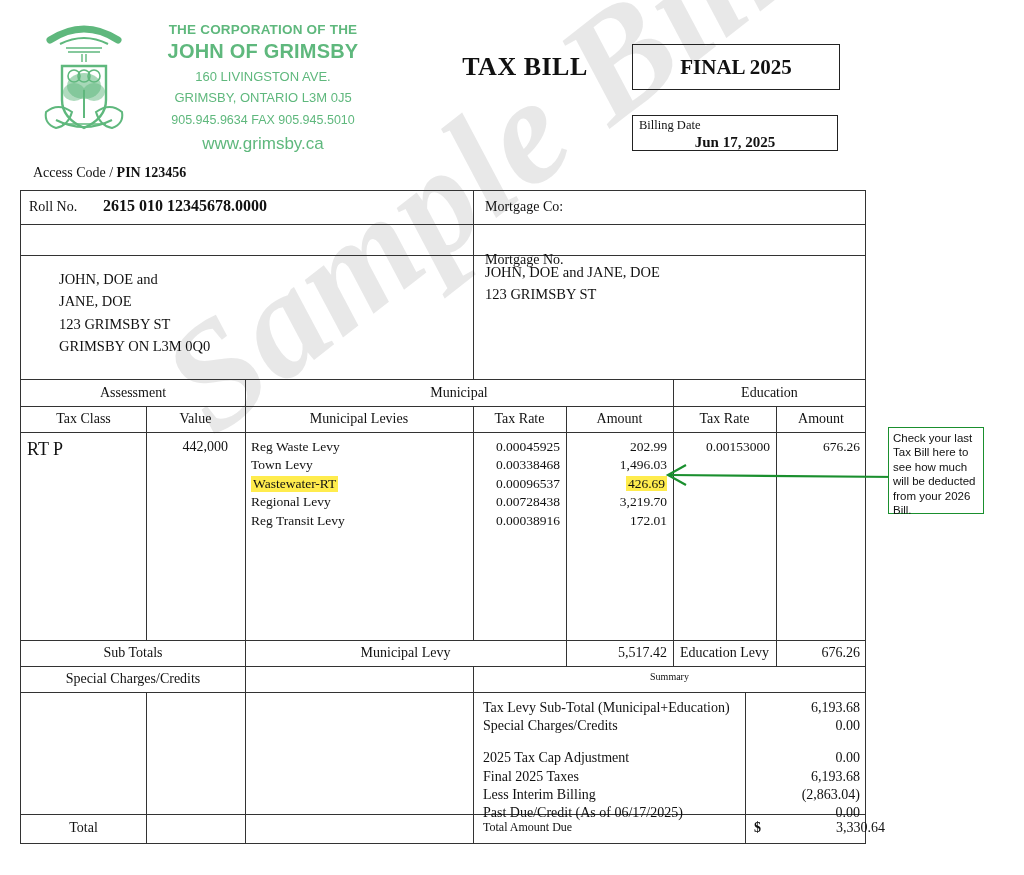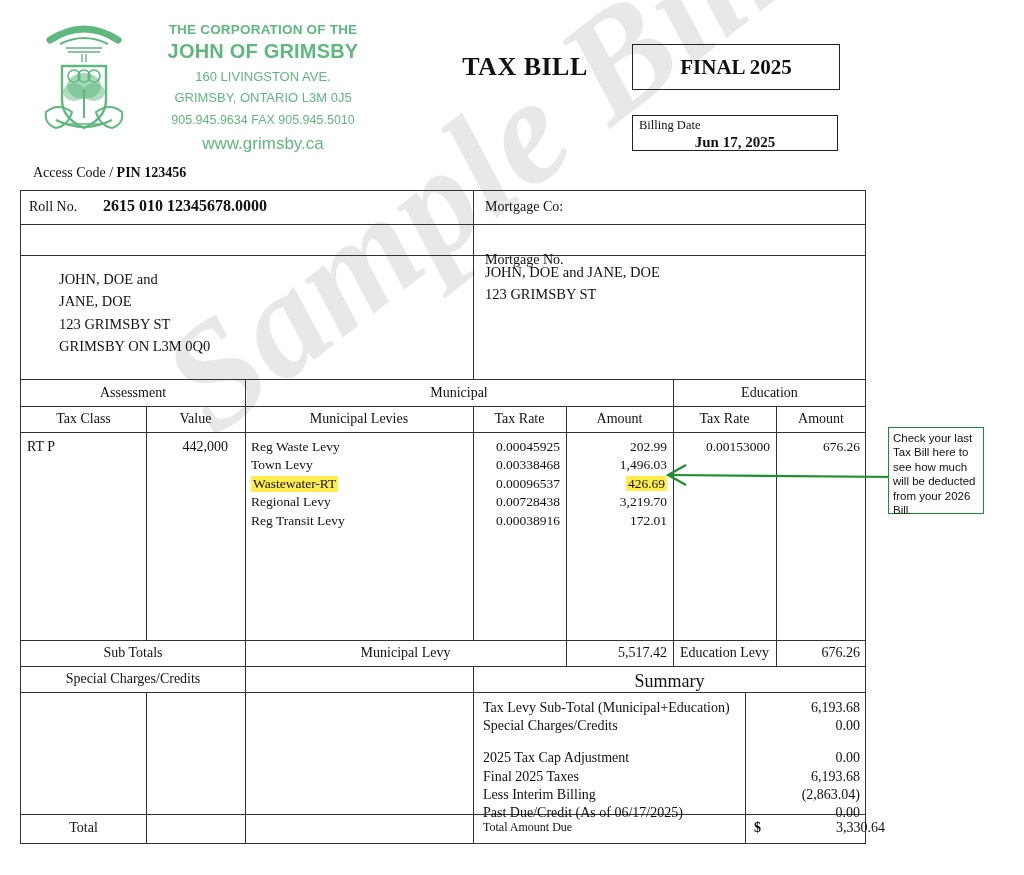--- a/index.html
+++ b/index.html
@@ -259,21 +259,21 @@
     border-bottom: 1.2px solid #333;
     box-sizing: border-box;
   }
   #row-body .v1 { position: absolute; left: 125px; top: 0; height: 100%; border-left: 1.2px solid #333; }
   #row-body .v2 { position: absolute; left: 224px; top: 0; height: 100%; border-left: 1.2px solid #333; }
   #row-body .v3 { position: absolute; left: 452px; top: 0; height: 100%; border-left: 1.2px solid #333; }
   #row-body .v4 { position: absolute; left: 545px; top: 0; height: 100%; border-left: 1.2px solid #333; }
   #row-body .v5 { position: absolute; left: 652px; top: 0; height: 100%; border-left: 1.2px solid #333; }
   #row-body .v6 { position: absolute; left: 755px; top: 0; height: 100%; border-left: 1.2px solid #333; }
 
-  #taxclass-cell { position: absolute; left: 6px; top: 6px; font-size: 14px; }
+  #taxclass-cell { position: absolute; left: 6px; top: 6px; font-size: 18px; }
   #value-cell { position: absolute; left: 114px; top: 6px; width: 93px; text-align: right; font-size: 14px; }
 
   .levy-list { position: absolute; left: 0; top: 6px; width: 100%; }
   .levy-row { position: relative; height: 18.4px; }
   .levy-name {
     position: absolute; left: 230px; top: 0;
     font-size: 13.5px;
   }
   .levy-name.hl { background: #ffec4d; padding: 0 2px; }
   .levy-rate {
@@ -309,21 +309,21 @@
   
   #row-spechdr {
     position: absolute; left: 0; top: 476px;
     width: 100%; height: 26px;
     border-bottom: 1.2px solid #333;
     box-sizing: border-box;
   }
   #row-spechdr .v2 { position: absolute; left: 224px; top: 0; height: 100%; border-left: 1.2px solid #333; }
   #row-spechdr .v3 { position: absolute; left: 452px; top: 0; height: 100%; border-left: 1.2px solid #333; }
   #sc-label { position: absolute; left: 0; top: 4px; width: 224px; text-align: center; font-size: 14px; }
-  #summary-label { position: absolute; left: 452px; top: 4px; width: 393px; text-align: center; font-size: 18px; }
+  #summary-label { position: absolute; left: 452px; top: 4px; width: 393px; text-align: center; font-size: 10px; }
 
   
   #row-summary {
     position: absolute; left: 0; top: 502px;
     width: 100%; height: 122px;
     border-bottom: 1.2px solid #333;
     box-sizing: border-box;
   }
   #row-summary .v1 { position: absolute; left: 125px; top: 0; height: 100%; border-left: 1.2px solid #333; }
   #row-summary .v2 { position: absolute; left: 224px; top: 0; height: 100%; border-left: 1.2px solid #333; }

